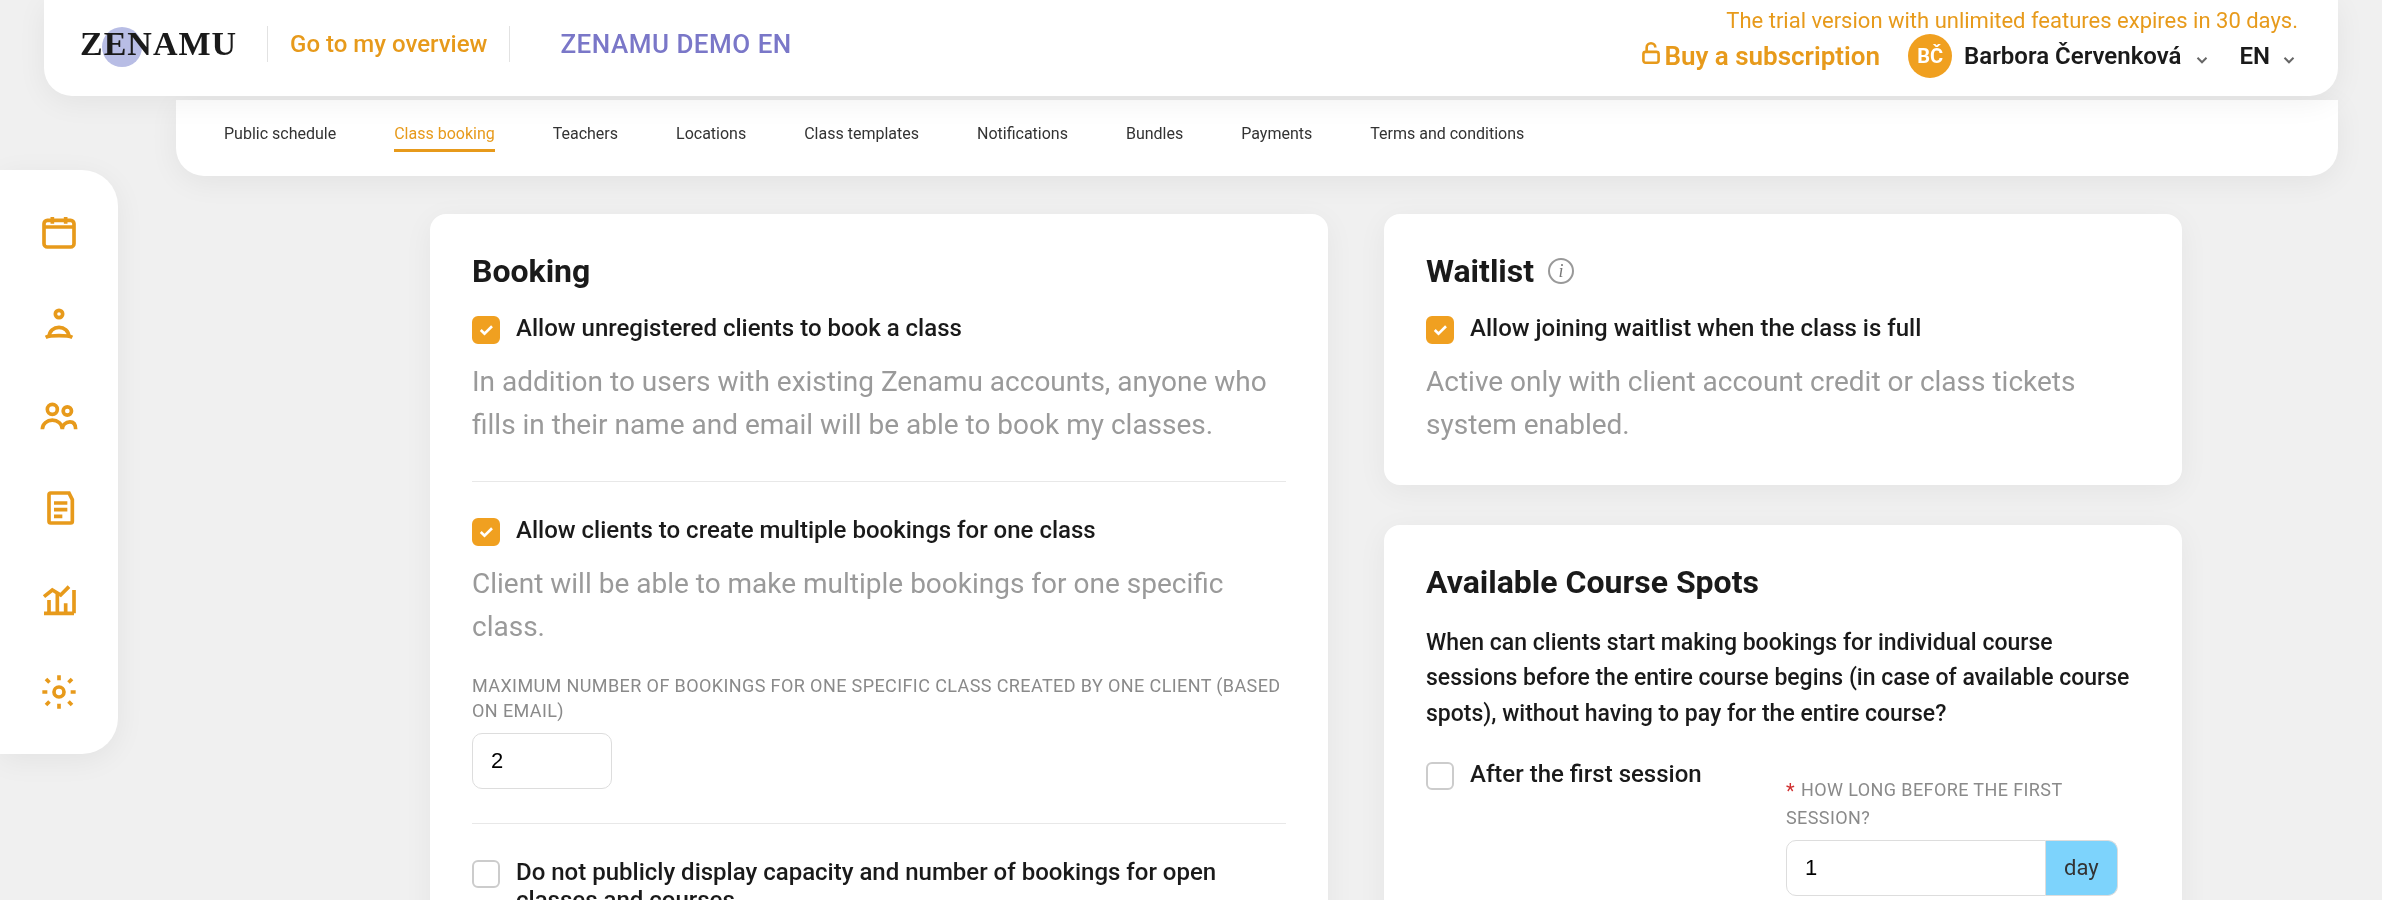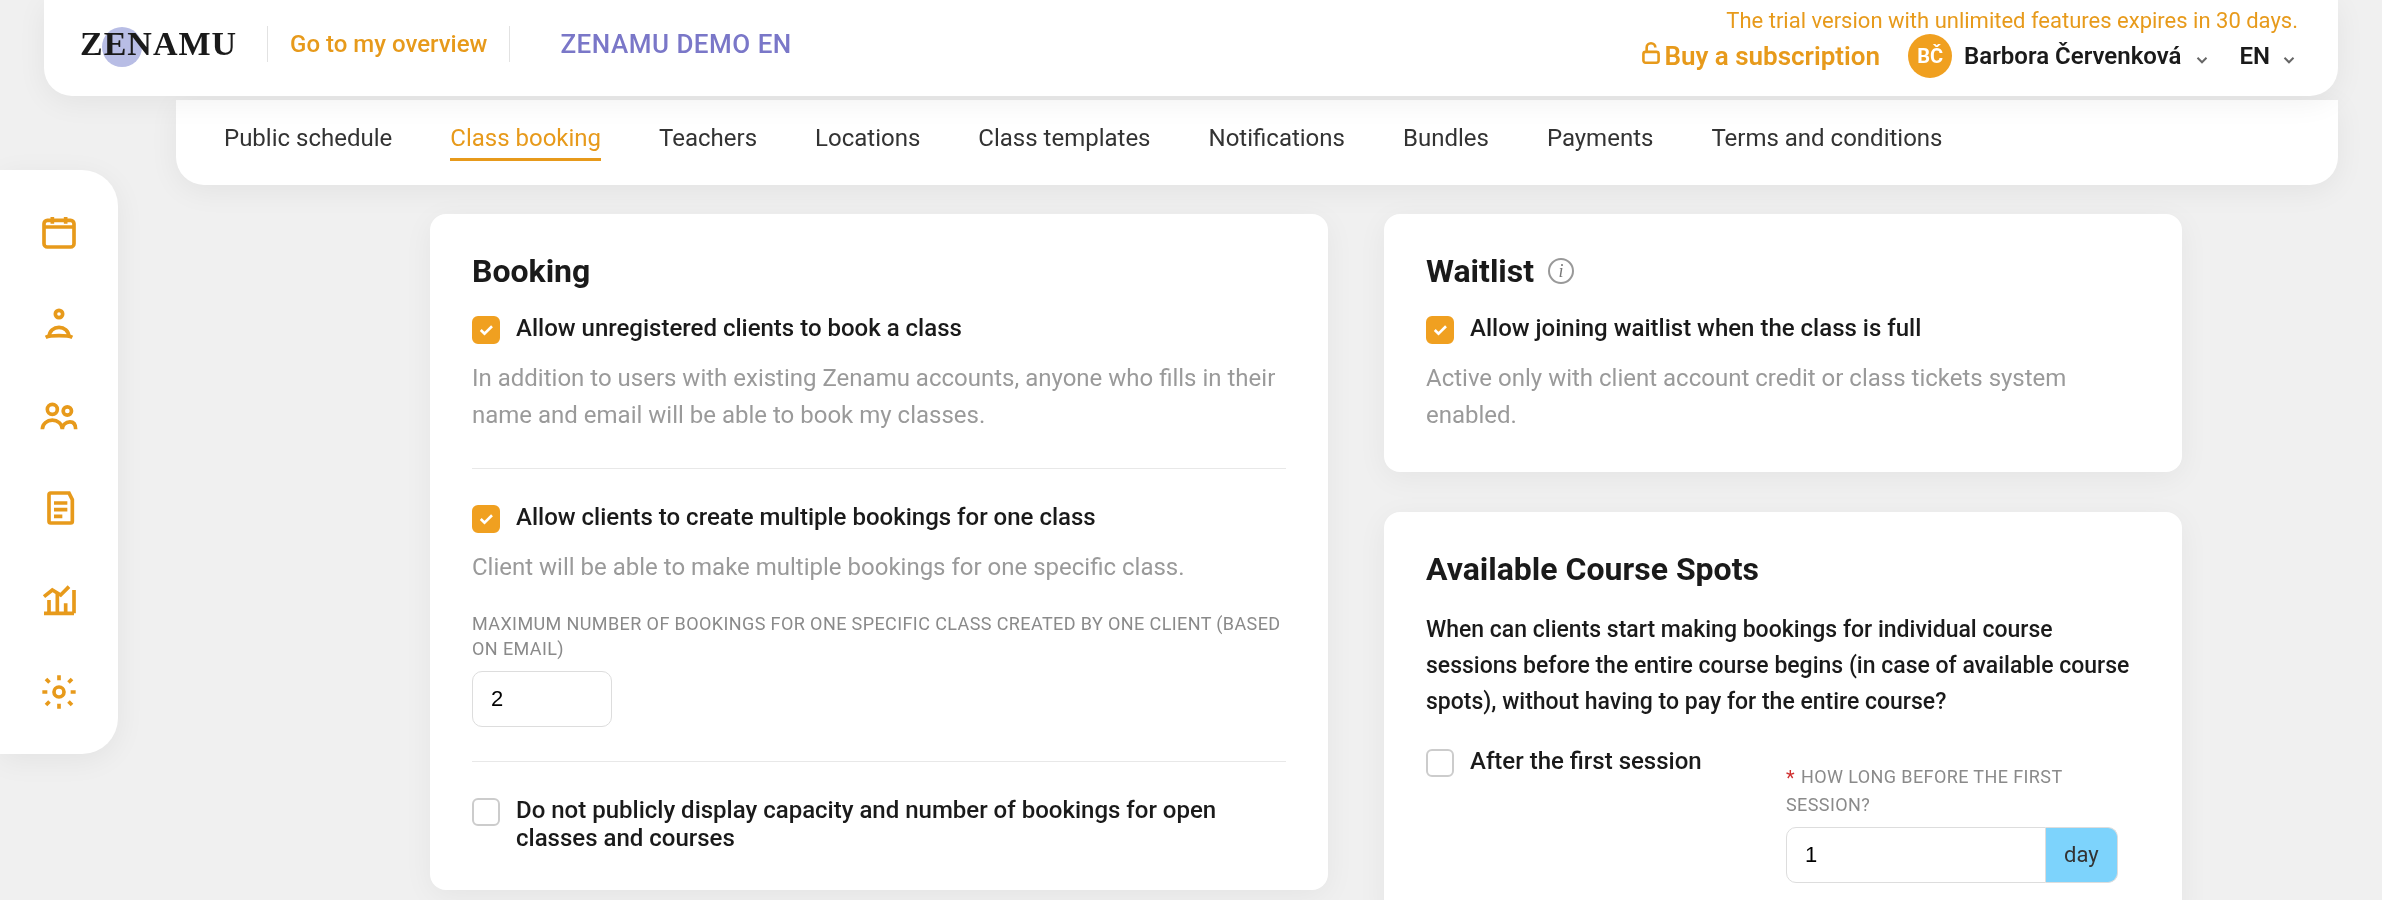--- a/index.html
+++ b/index.html
@@ -56,42 +56,42 @@
   .lang { font-size:24px; font-weight:600; cursor:pointer; display:flex; align-items:center; gap:10px;}
   .chev { width:18px; height:18px; }
   .chev svg{ width:18px; height:18px; stroke:#666; stroke-width:2.6; fill:none;}
 
   
   .tabs {
     position:absolute; left:176px; right:44px; top:100px; background:#fff;
     border-bottom-left-radius:28px; border-bottom-right-radius:28px;
     box-shadow: 0 6px 30px rgba(0,0,0,0.06);
     padding: 24px 48px 24px 48px;
-    display:flex; gap:58px; font-size:24px; color:#333;
+    display:flex; gap:58px; font-size:16px; color:#333;
     z-index:8;
   }
   .tab { cursor:pointer; padding-bottom:6px; }
   .tab.active { color: var(--orange); border-bottom:3px solid var(--orange); }
 
   
   .main {
     position:absolute; left:430px; top:214px; right:200px; display:flex; gap:56px; align-items:flex-start;
   }
   .card {
     background:#fff; border-radius:16px; box-shadow: 0 6px 30px rgba(0,0,0,0.05);
     padding:38px 42px; flex:1;
   }
   .col { display:flex; flex-direction:column; gap:40px; flex:1; }
   h2 { font-size:32px; margin:0 0 24px 0; font-weight:700; display:flex; align-items:center; gap:14px;}
   h2 .info-icon { width:26px; height:26px; border:2px solid #999; border-radius:50%; display:inline-flex; align-items:center; justify-content:center; font-family:Georgia,serif; font-style:italic; font-size:18px; color:#777; font-weight:400;}
   .check-row { display:flex; align-items:flex-start; gap:16px; font-size:24px; font-weight:500; }
   .checkbox { width:28px; height:28px; border-radius:6px; border:2px solid #ccc; flex-shrink:0; display:flex; align-items:center; justify-content:center; cursor:pointer; margin-top:2px;}
   .checkbox.checked { background: var(--orange-bright); border-color: var(--orange-bright);}
   .checkbox.checked svg { width:18px; height:18px; stroke:#fff; stroke-width:3.5; fill:none;}
-  .help { color: var(--muted); font-size:24px; line-height:1.55; margin:16px 0 0 0;}
+  .help { color: var(--muted); font-size:28px; line-height:1.55; margin:16px 0 0 0;}
   .hr { height:1px; background:var(--border); margin:34px 0;}
   .field-label { font-size:18px; color:#8a8a8a; letter-spacing:.4px; margin:24px 0 10px 0; line-height:1.4; }
   .input { border:1.5px solid #ddd; border-radius:10px; padding:14px 18px; font-size:22px; width:140px; background:#fff;}
   .input.wide { width:260px; }
   .unit-input { display:flex; }
   .unit-input .input { border-top-right-radius:0; border-bottom-right-radius:0; }
   .unit { border:1.5px solid #ddd; border-left:none; border-radius:0 10px 10px 0; background:#7dd3fc; padding:14px 18px; font-size:22px; color:#333;}
   .req { color: var(--red); margin-right:6px; font-size:20px; vertical-align:top;}
   .two-col-row { display:flex; gap:60px; align-items:flex-start; margin-top:28px;}
   .desc { font-size:23px; line-height:1.55; font-weight:500;}

